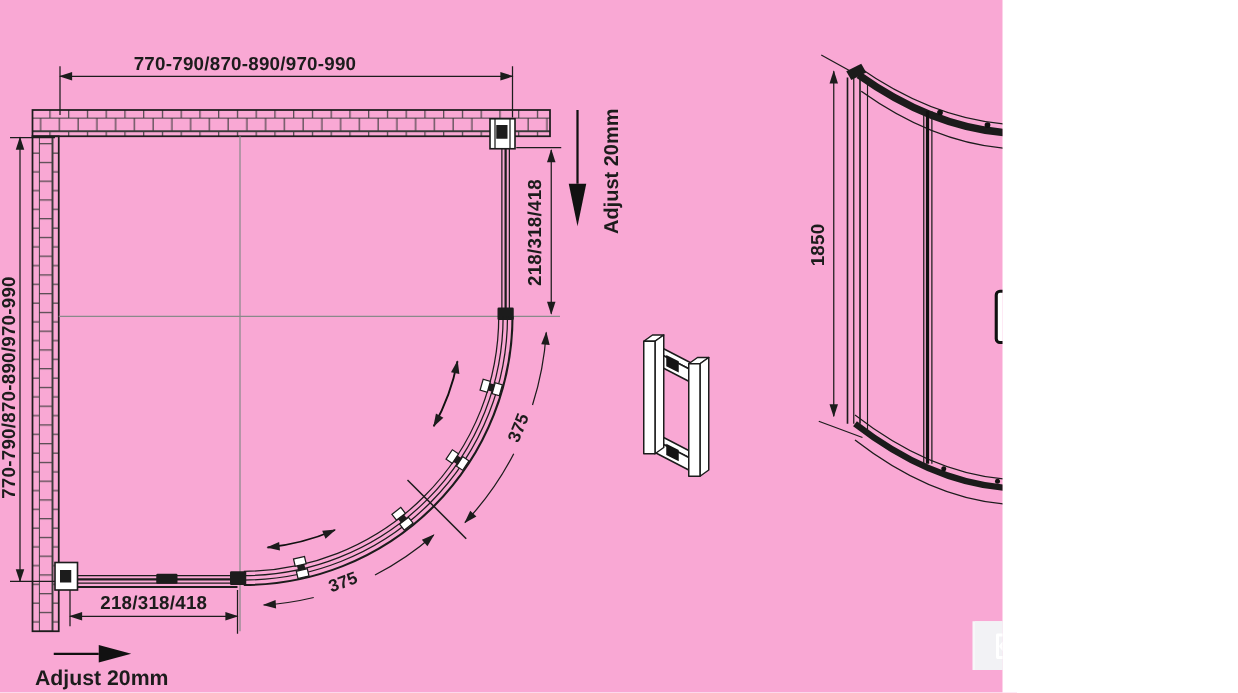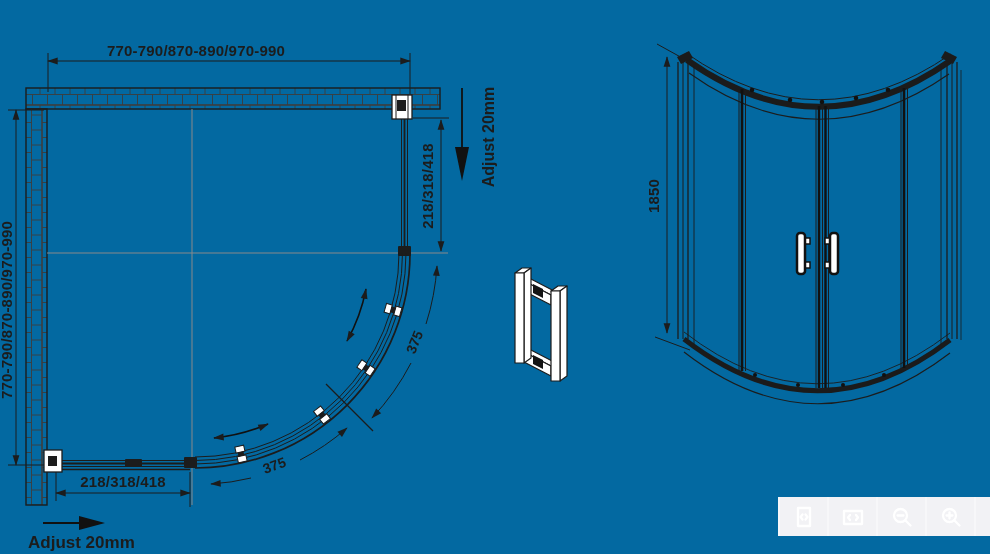--- a/index.html
+++ b/index.html
@@ -1,17 +1,17 @@
 <!DOCTYPE html>
 <html><head>
 <meta charset="utf-8">
 <style>
   html,body{margin:0;padding:0;background:#ffffff;}
   .stage{
-    position:relative;width:990px;height:554px;background:#0369a1;overflow:hidden;
+    position:relative;width:802px;height:554px;background:#f9a8d4;overflow:hidden;
     font-family:"Liberation Sans", sans-serif;
   }
   svg{position:absolute;left:0;top:0;}
   text{fill:#1c1c1c;font-family:"Liberation Sans", sans-serif;}
   .dim-label{font-size:15px;font-weight:600;letter-spacing:0.2px;}
   .dim-label-sm{font-size:14px;font-weight:600;}
   .adjust-label{font-size:16px;font-weight:700;}
   .adjust-label-lg{font-size:17px;font-weight:700;}
   .viewer-toolbar{
     position:absolute;left:778px;top:497px;width:212px;height:39px;

